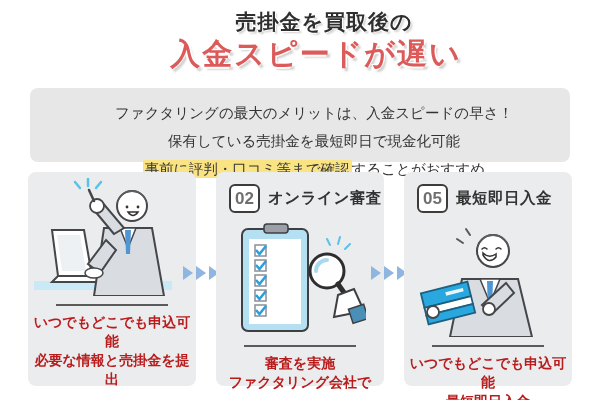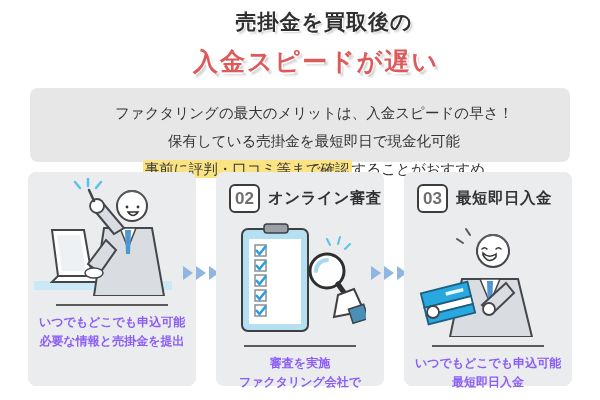--- a/index.html
+++ b/index.html
@@ -19,25 +19,25 @@
   .title-line1 {
     font-size: 21px;
     font-weight: 900;
     color: #2f2f2f;
     letter-spacing: 1px;
     text-shadow: -1px -1px 0 #fff, 1px -1px 0 #fff, -1px 1px 0 #fff,
                  2px 2px 2px rgba(120,120,120,0.35);
     margin-left: 48px;
   }
   .title-line2 {
-    font-size: 25px;
+    font-size: 30px;
     font-weight: 900;
     color: #dc5a5a;
     letter-spacing: 2px;
-    margin-top: 13px;
+    margin-top: 3px;
     text-shadow: -1.5px -1.5px 0 #fff, 1.5px -1.5px 0 #fff, -1.5px 1.5px 0 #fff,
                  2.5px 2.5px 2px rgba(120,120,120,0.35);
     padding-left: 32px;
   }
   
   .summary-box {
     position: absolute;
     left: 30px; top: 88px;
     width: 540px; height: 74px;
     background: #e7e7e7;
@@ -98,24 +98,24 @@
     width: 150px; height: 118px;
     margin: 6px auto 0;
   }
   .divider {
     width: 112px; height: 2px;
     background: #5a5a5a;
     margin: 4px auto 7px;
   }
   .caption {
     text-align: center;
-    font-size: 12px;
+    font-size: 14px;
     font-weight: 600;
     line-height: 19px;
-    color: #8b5cf6;
+    color: #b91c1c;
   }
   
   .arrow-group {
     position: absolute;
     top: 94px;
     display: flex;
     gap: 3px;
   }
   .arrows-1 { left: 155px; }
   .arrows-2 { left: 343px; }
@@ -222,21 +222,21 @@
     </div>
 
     <div class="arrow-group arrows-2">
       <span class="tri"></span>
       <span class="tri"></span>
       <span class="tri"></span>
     </div>
 
     <div class="step-card card-3">
       <div class="card-header">
-        <div class="num-badge">03</div>
+        <div class="num-badge">05</div>
         <div class="step-title">最短即日入金</div>
       </div>
       <svg class="illustration" viewBox="0 0 150 118" aria-hidden="true">
         <polygon points="58,60 114,60 128,118 46,118" fill="#d9dce1" stroke="#44464a" stroke-width="2"></polygon>
         <polygon points="76,60 96,60 86,84" fill="#ffffff" stroke="#44464a" stroke-width="1.5"></polygon>
         <polygon points="83,62 89,62 88,92 84,92" fill="#4f97d4"></polygon>
         <polygon points="60,70 34,86 41,97 64,84" fill="#d9dce1" stroke="#44464a" stroke-width="2"></polygon>
         <polygon points="102,64 78,86 88,95 110,74" fill="#d9dce1" stroke="#44464a" stroke-width="2"></polygon>
         <circle cx="89" cy="32" r="16" fill="#ffffff" stroke="#44464a" stroke-width="2"></circle>
         <path d="M73,31 a16,16 0 0 1 32,0 c-2,-10 -8,-14 -16,-14 s-14,4 -16,14 z" fill="#5c5e63"></path>

